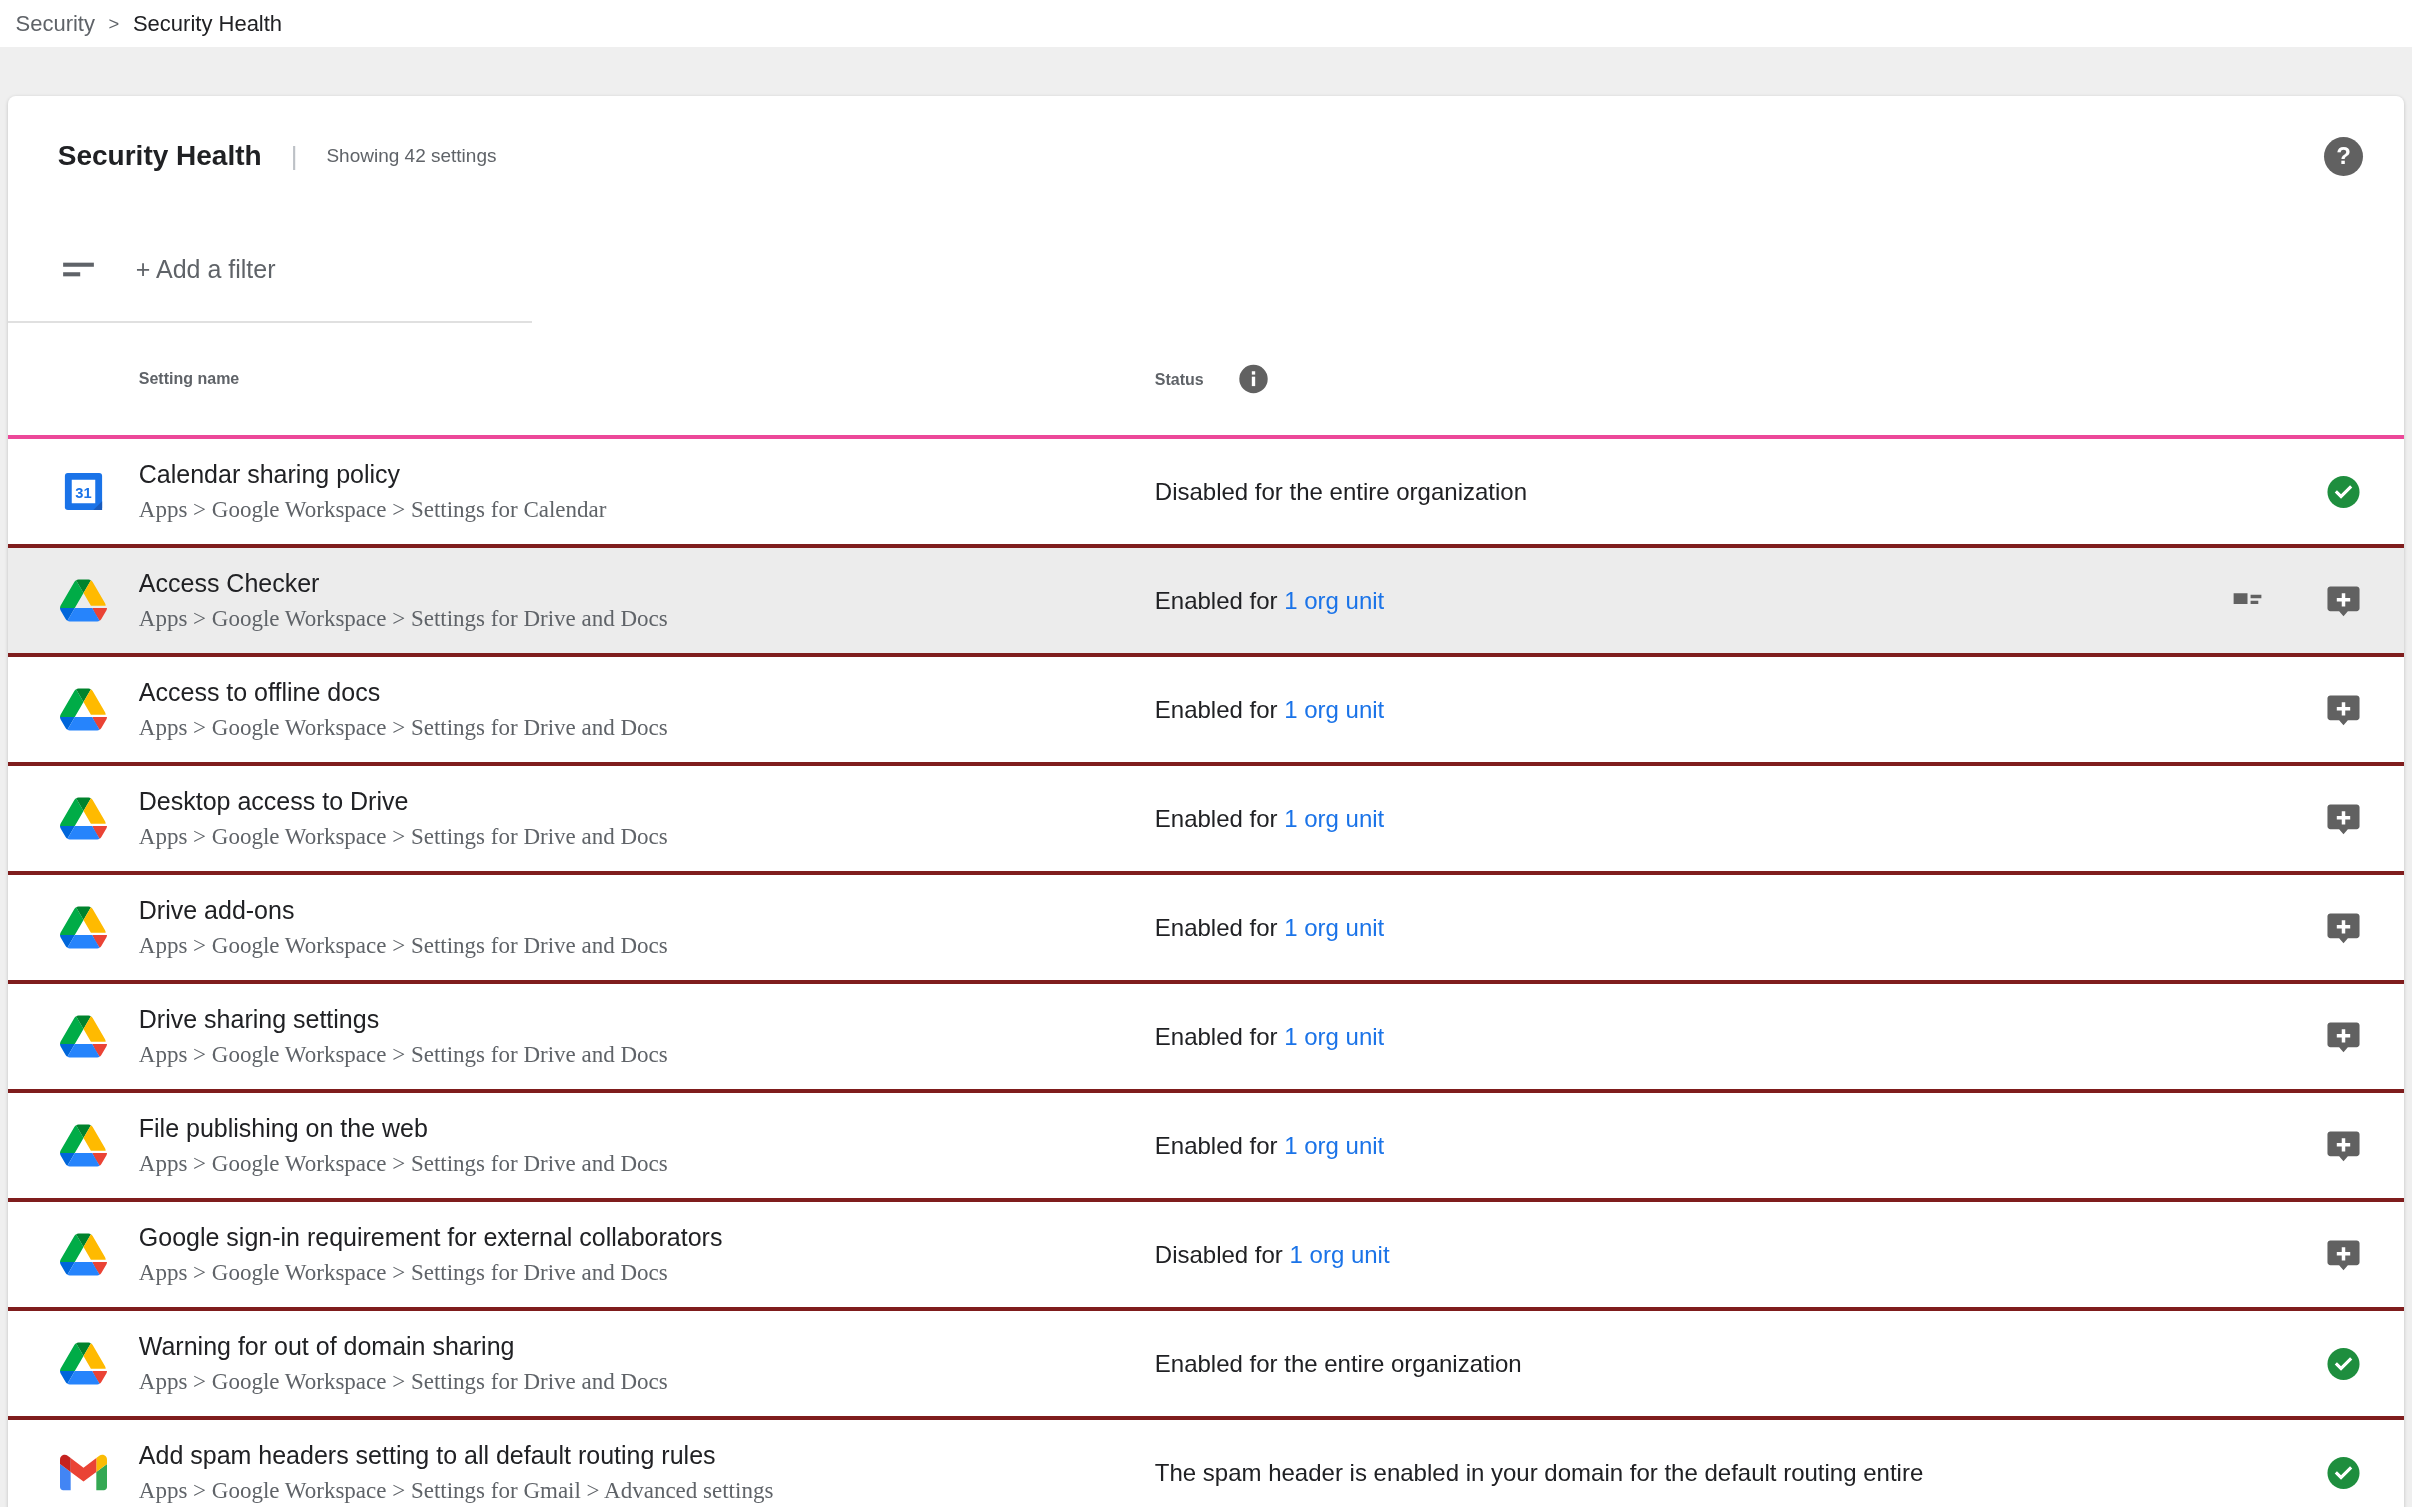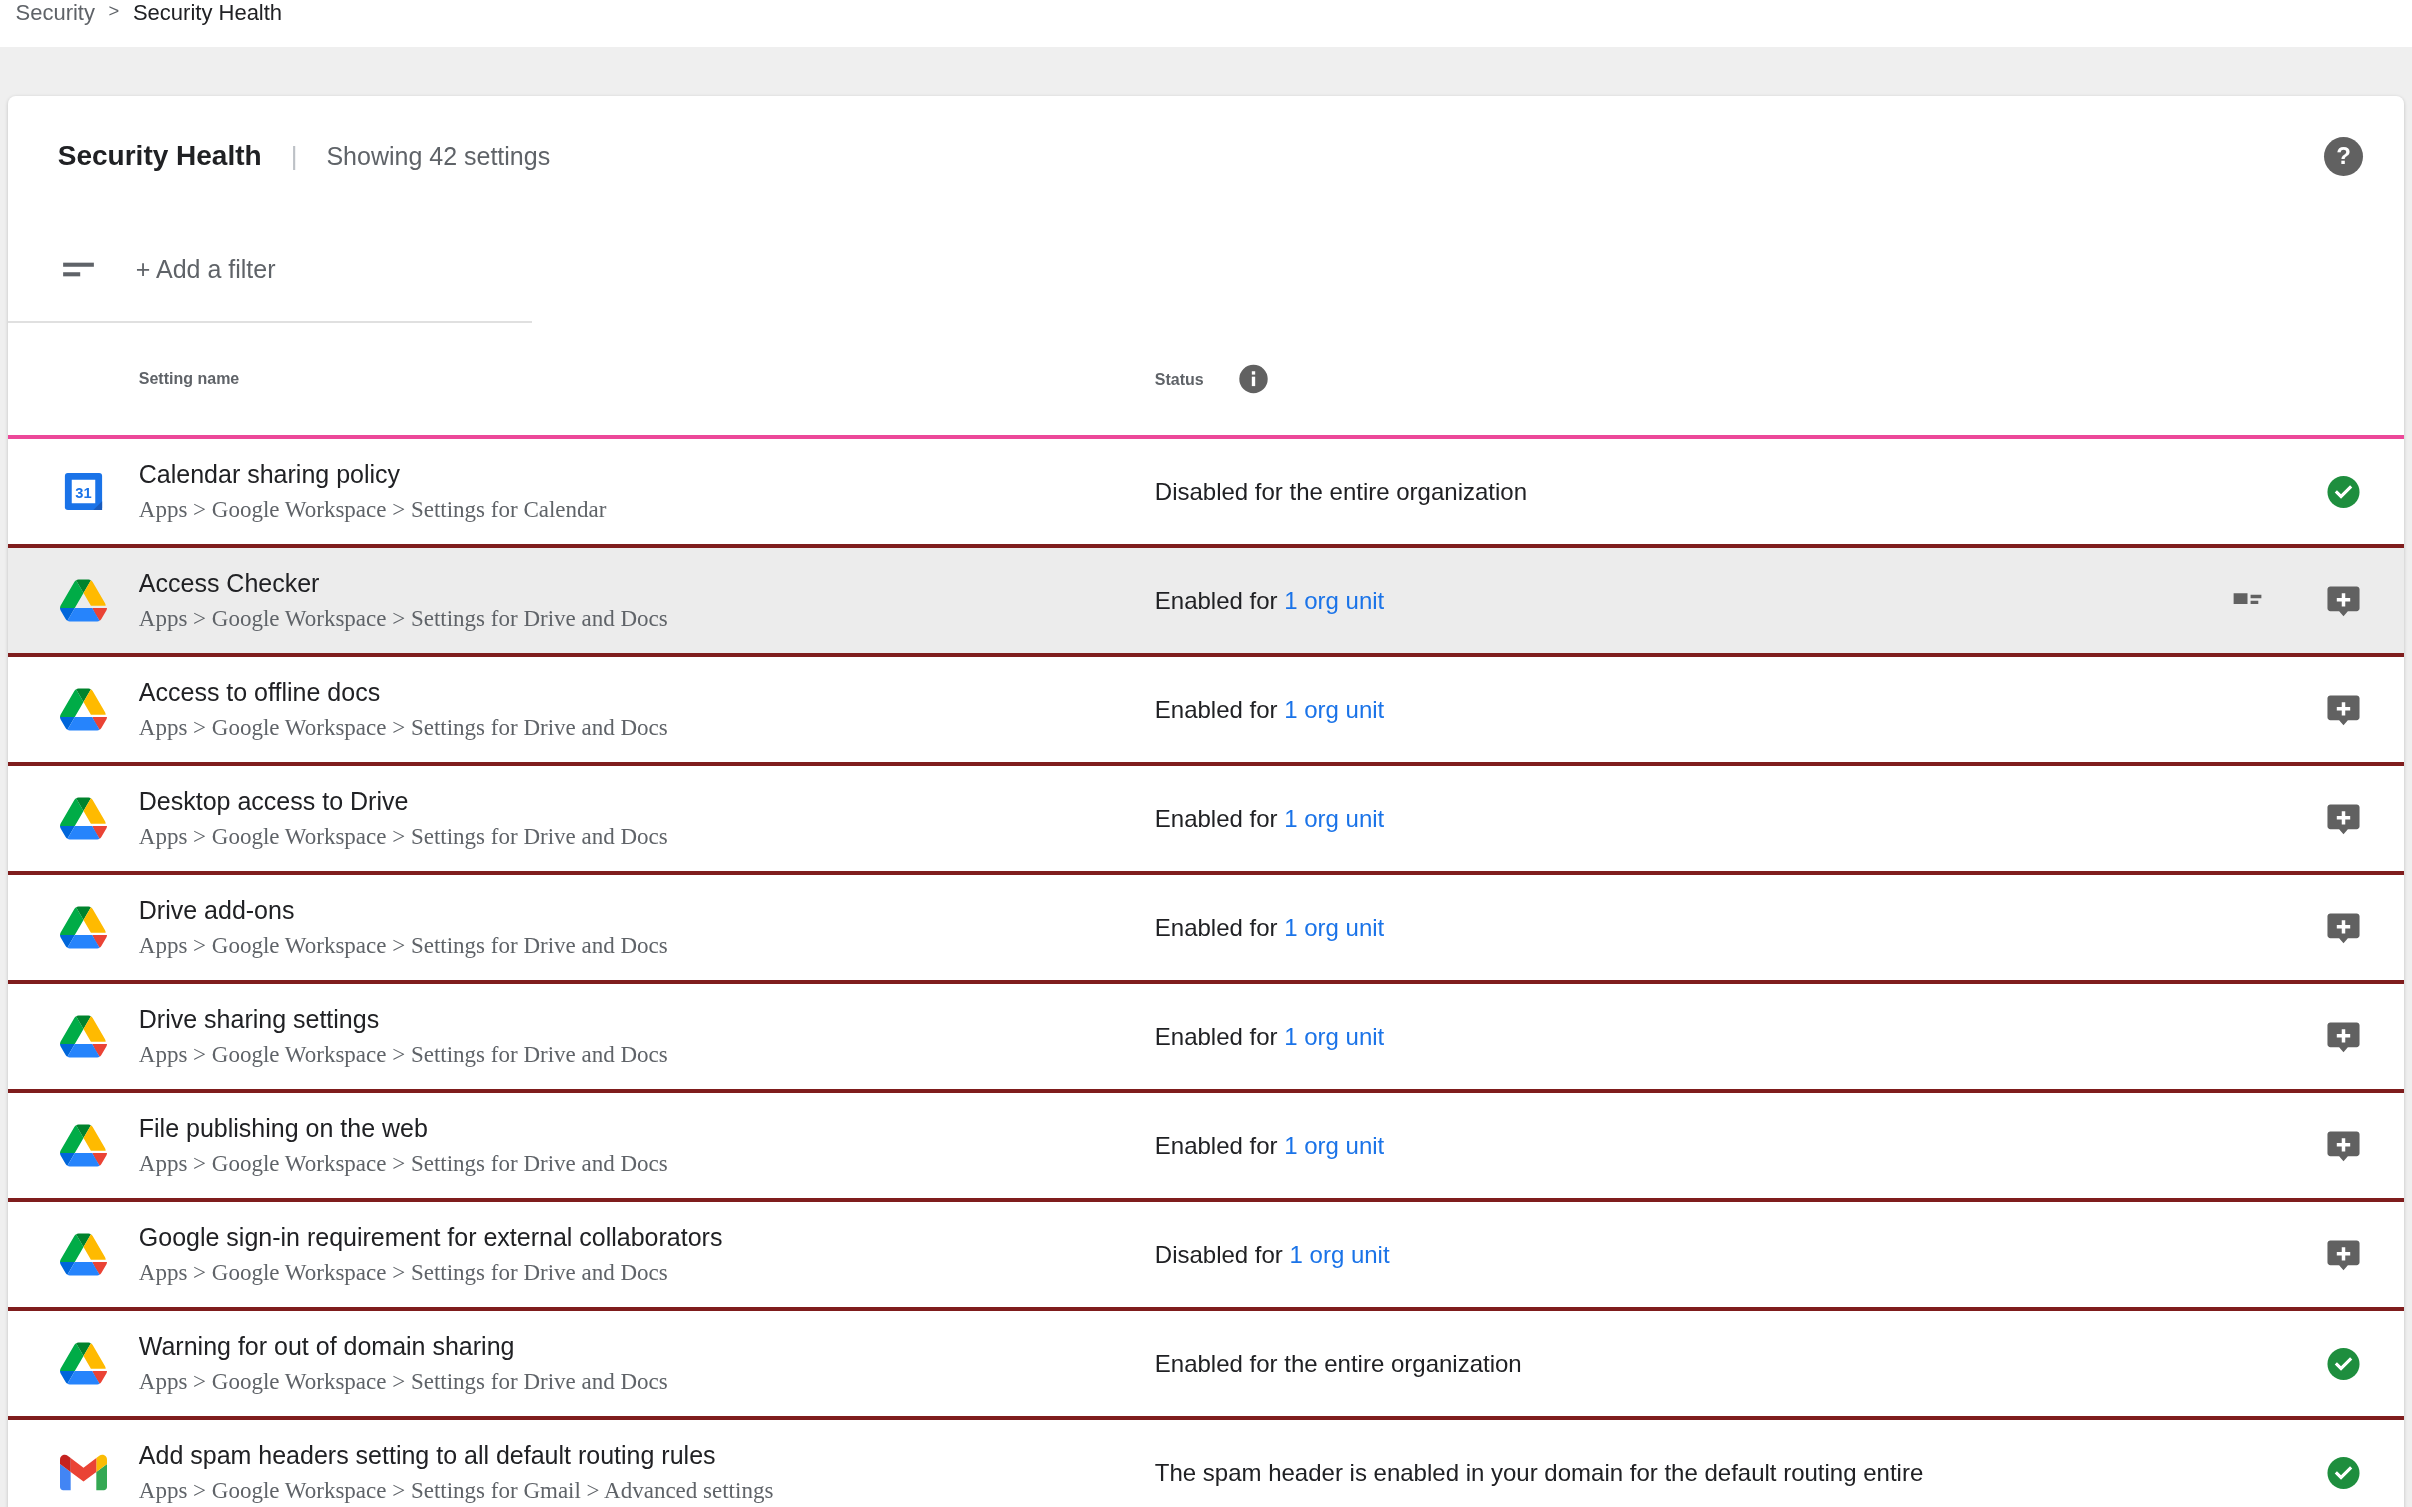--- a/index.html
+++ b/index.html
@@ -6,21 +6,21 @@
   html,body {
     width:2412px; height:1508px; overflow:hidden;
     background:#efefef;
     font-family:"Liberation Sans", sans-serif;
     color:#202124;
   }
 
   
   .breadcrumb-bar {
     height:47px; background:#ffffff;
-    display:flex; align-items:flex-start; gap:13.6px;
+    display:flex; align-items:center; gap:13.6px;
     padding-left:15.5px; font-size:22px;
   }
   .breadcrumb-link { color:#5f6368; cursor:pointer; }
   .breadcrumb-sep  { color:#5f6368; font-size:18.4px; }
   .breadcrumb-current { color:#202124; font-weight:500; }
 
   
   .card {
     margin:49px 7.8px 0 7.8px;
     background:#ffffff;
@@ -30,21 +30,21 @@
     overflow:hidden;
   }
 
   .card-header {
     height:120px;
     display:flex; align-items:center;
     padding:0 41px 0 50px;
   }
   .card-title { font-size:28px; font-weight:bold; color:#202124; }
   .title-sep  { color:#bdc1c6; font-size:26px; margin:0 29px; font-weight:normal; }
-  .card-subtitle { font-size:25px; color:#5f6368; }
+  .card-subtitle { font-size:19px; color:#5f6368; }
   .help-button {
     margin-left:auto;
     width:39px; height:39px; border-radius:50%;
     background:#616161; color:#ffffff;
     display:flex; align-items:center; justify-content:center;
     font-size:24px; font-weight:bold; cursor:pointer;
   }
 
   .filter-bar {
     height:107px; display:flex; align-items:center;

